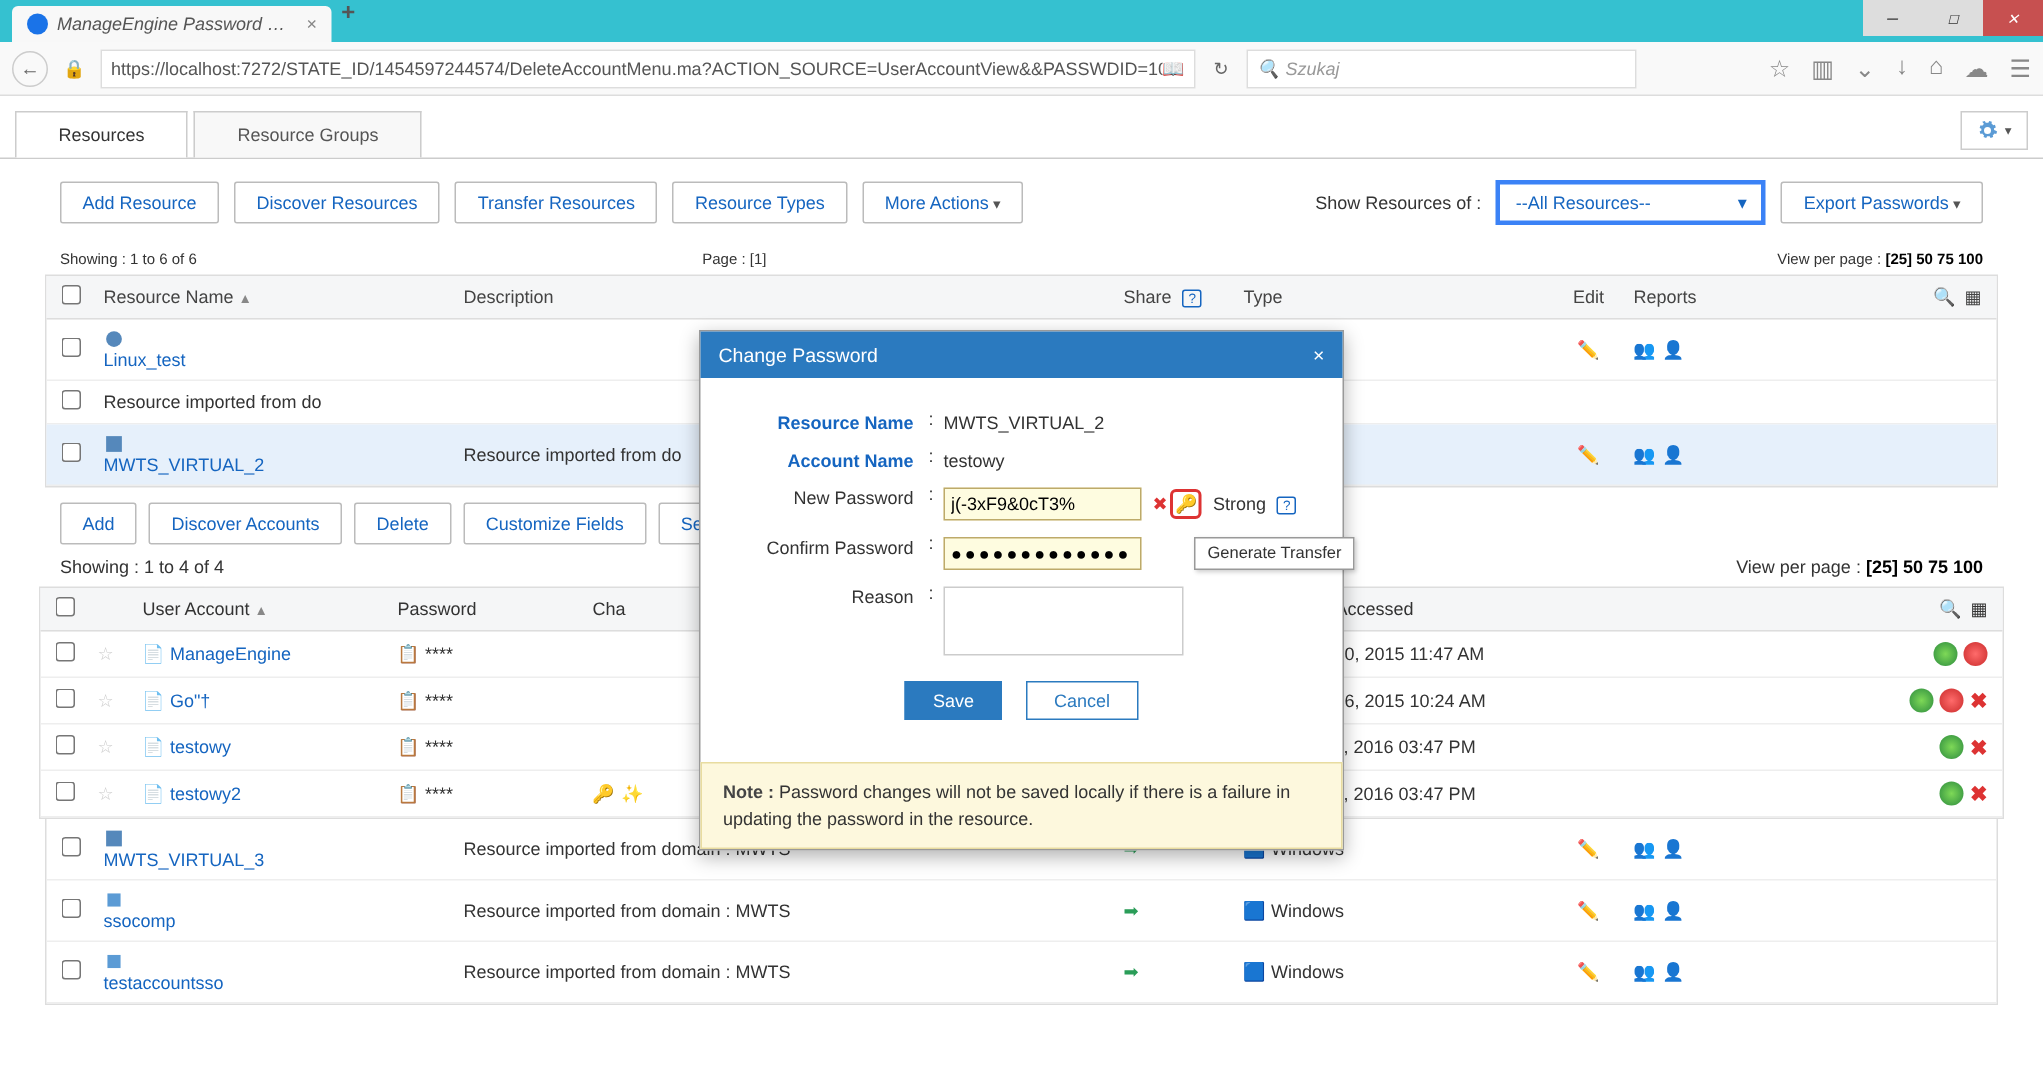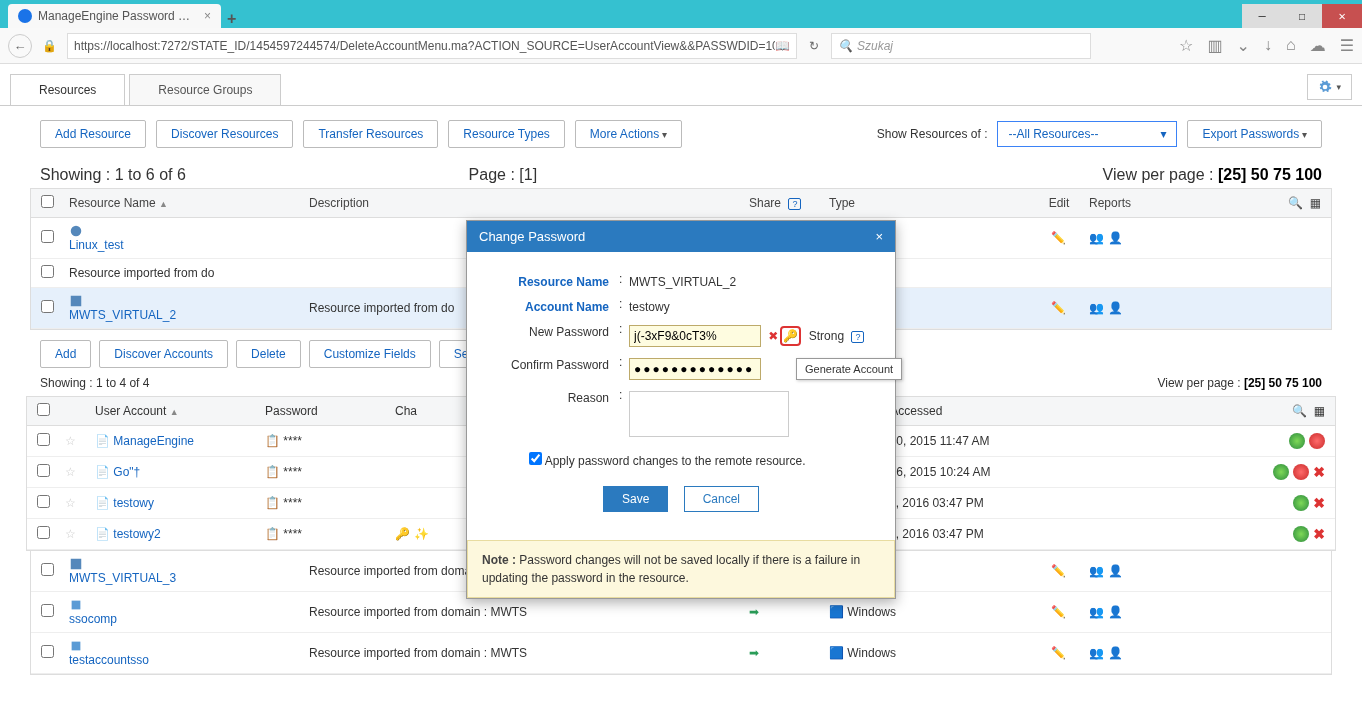--- a/index.html
+++ b/index.html
@@ -1,19 +1,19 @@
 <!DOCTYPE html>
 <html><head>
 <meta charset="utf-8">
 <style>
 * { box-sizing: border-box; margin: 0; padding: 0; }
 body { font-family: Arial, sans-serif; font-size: 12px; background: #fff; color: #333; }
 
 
-.browser-chrome { background: #35c1d0; height: 28px; display: flex; align-items: flex-end; }
+.browser-chrome { background: #35c1d0; height: 28px; display: flex; align-items: flex-start; font-style: italic; }
 .tab { background: #f8f8f8; height: 24px; margin-top: 4px; margin-left: 8px; padding: 4px 10px; display: flex; align-items: center; gap: 6px; border-radius: 4px 4px 0 0; font-size: 12px; color: #555; }
 .tab-favicon { width: 14px; height: 14px; background: #1a73e8; border-radius: 50%; display: inline-block; }
 .tab-close { color: #888; cursor: pointer; margin-left: 8px; }
 .new-tab { color: #555; margin-left: 6px; font-size: 16px; font-weight: bold; }
 .window-controls { margin-left: auto; display: flex; }
 .wc-btn { width: 40px; height: 24px; display: flex; align-items: center; justify-content: center; font-family: monospace; font-size: 12px; }
 .wc-close { background: #c75050; color: #fff; }
 .wc-max, .wc-min { background: #ddd; }
 
 .addr-bar { background: #f9f9f9; height: 36px; display: flex; align-items: center; padding: 0 8px; gap: 8px; border-bottom: 1px solid #ddd; }
@@ -31,23 +31,23 @@
 .app-tab { border: 1px solid #ccc; border-bottom: none; padding: 8px 28px; font-size: 12px; background: #f8f8f8; color: #555; margin-right: 4px; }
 .app-tab.active { background: #fff; font-weight: normal; color: #333; }
 .gear-btn { margin-left: auto; border: 1px solid #ccc; padding: 5px 10px; display: flex; align-items: center; gap: 4px; }
 .gear-icon-svg { width: 14px; height: 14px; fill: #5b9bd5; }
 
 .toolbar { padding: 14px 40px; display: flex; align-items: center; gap: 10px; }
 .btn { border: 1px solid #bbb; padding: 6px 14px; background: #fff; color: #1565c0; font-size: 12px; cursor: pointer; border-radius: 2px; }
 .btn-caret::after { content: " ▾"; font-size: 10px; color: #555; }
 .toolbar-right { margin-left: auto; display: flex; align-items: center; gap: 10px; }
 .show-res-label { color: #333; }
-.select-box { border: 1px solid #3b82f6; padding: 5px 10px; color: #1565c0; width: 180px; display: flex; justify-content: space-between; }
-
-.status-row { padding: 4px 40px; display: flex; align-items: center; font-size: 16px; color: #333; }
+.select-box { border: 3px solid #3b82f6; padding: 5px 10px; color: #1565c0; width: 180px; display: flex; justify-content: space-between; }
+
+.status-row { padding: 4px 40px; display: flex; align-items: center; font-size: 10px; color: #333; }
 .page-indicator { margin: 0 auto; }
 .per-page { margin-left: auto; }
 .per-page b { color: #000; }
 
 .grid { margin: 0 30px; border: 1px solid #ddd; }
 .grid-header { background: #f5f6f7; display: flex; align-items: center; padding: 6px 10px; border-bottom: 1px solid #ddd; font-size: 12px; color: #444; }
 .col-check { width: 28px; }
 .col-name { width: 240px; }
 .col-desc { width: 440px; }
 .col-share { width: 80px; }
@@ -426,27 +426,23 @@
     <div class="mrow">
       <div class="mlabel plain">Confirm Password</div>
       <div style="width:10px;">:</div>
       <div class="mval"><input class="inp inp-dots" value="●●●●●●●●●●●●●" style=""></div>
     </div>
     <div class="mrow">
       <div class="mlabel plain">Reason</div>
       <div style="width:10px;">:</div>
       <div class="mval"><textarea class="textarea" style=""></textarea></div>
     </div>
-    <div class="mcheck-row">
-      <input type="checkbox" checked="" style="">
-      <span>Apply password changes to the remote resource.</span>
-    </div>
     <div class="modal-btns">
       <button class="btn-primary">Save</button>
       <button class="btn-secondary">Cancel</button>
     </div>
   </div>
   <div class="note-box">
     <b>Note : </b><span>Password changes will not be saved locally if there is a failure in updating the password in the resource.</span>
   </div>
 </div>
 
-<div class="tooltip">Generate Account</div>
+<div class="tooltip">Generate Transfer</div>
 
 </body></html>

